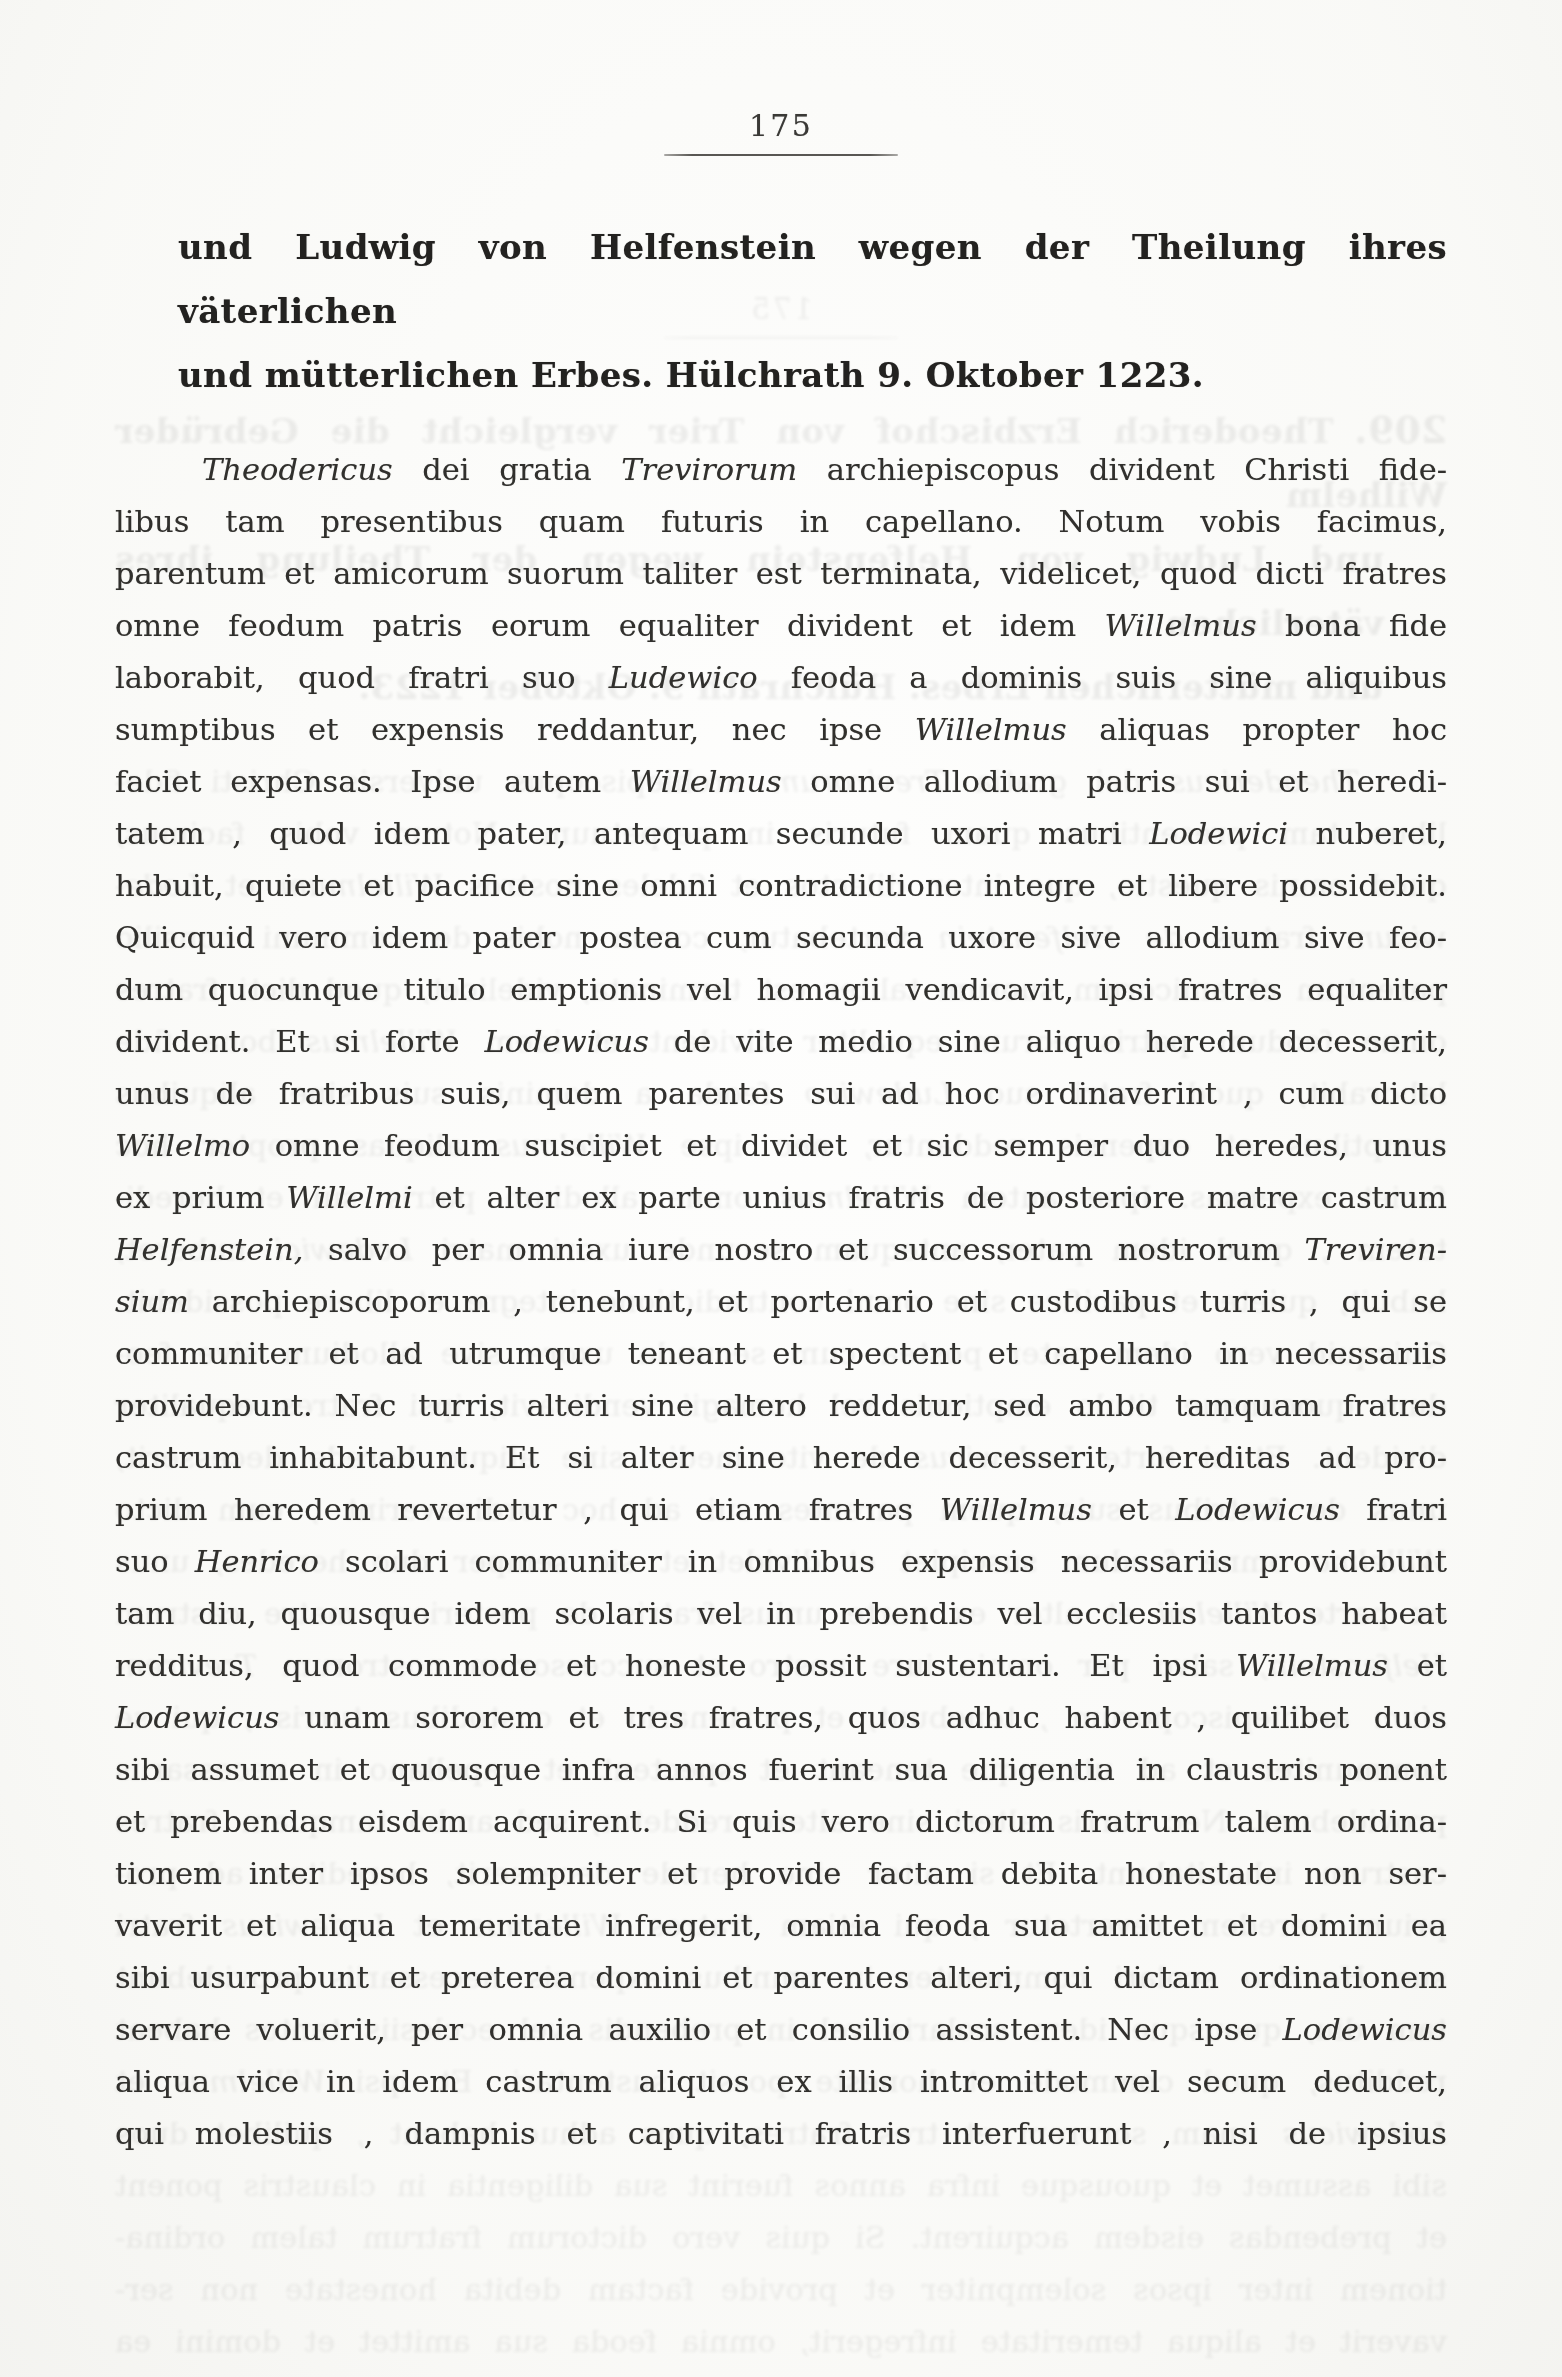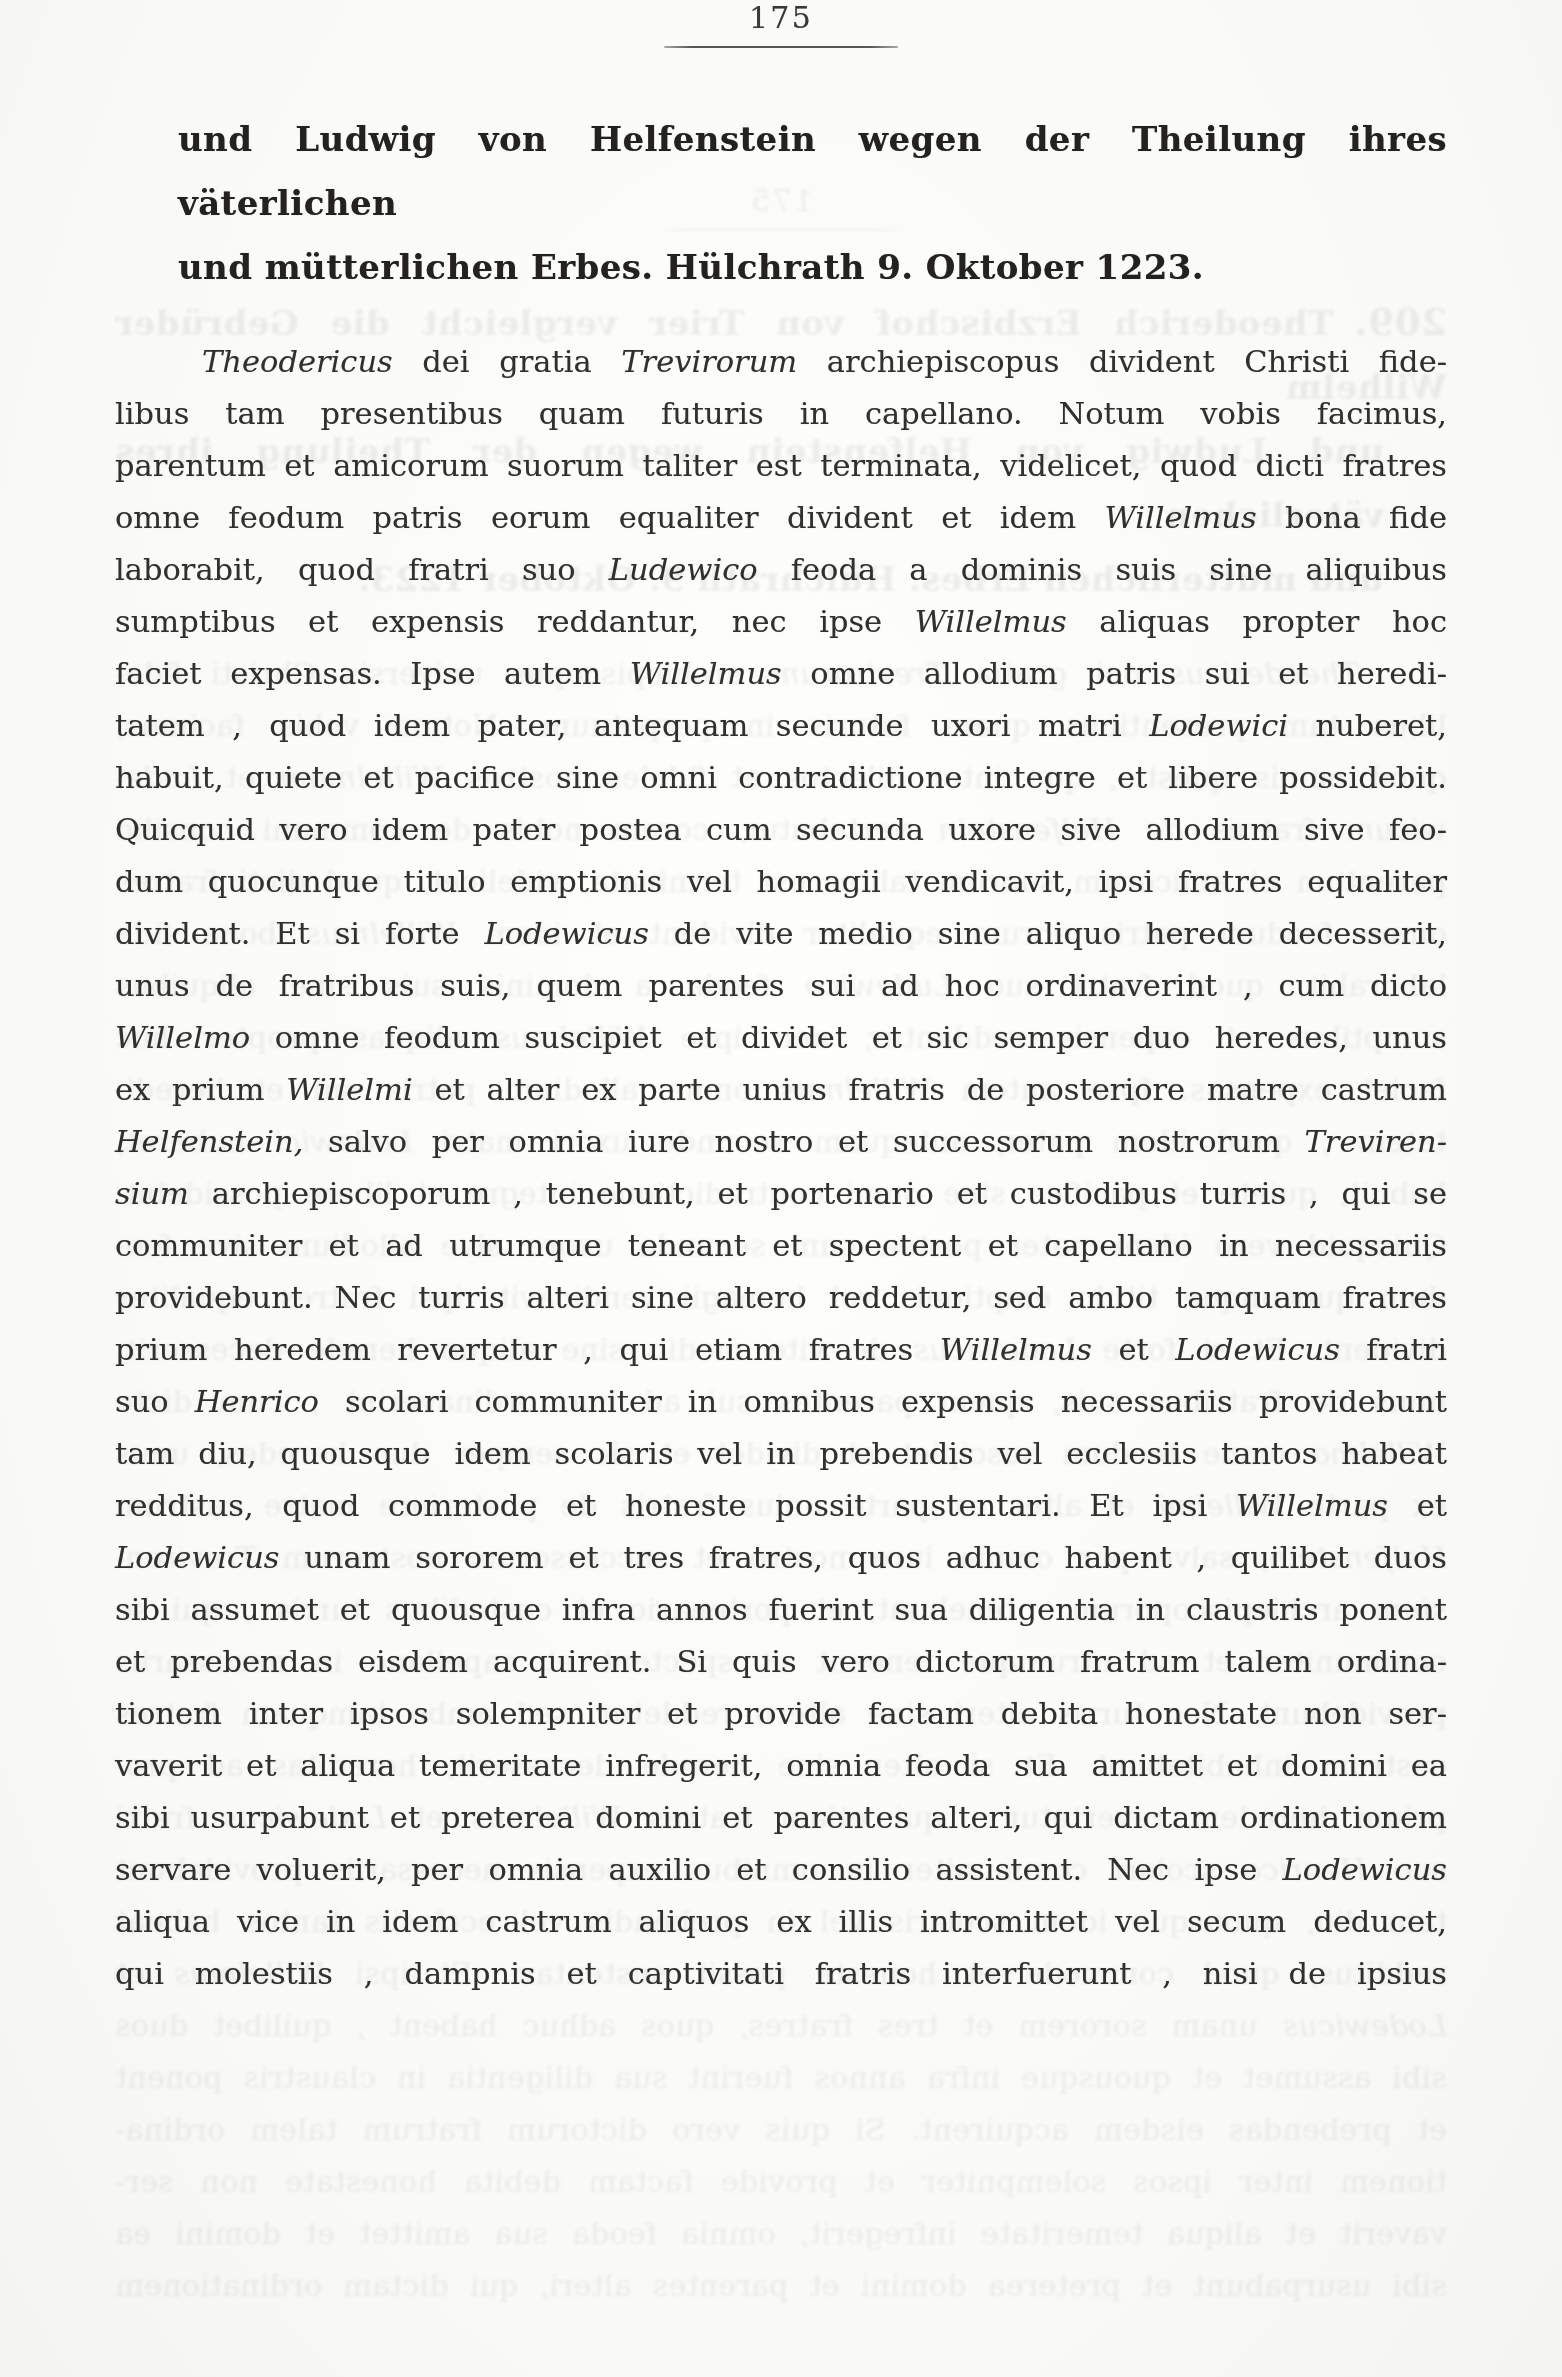--- a/index.html
+++ b/index.html
@@ -29,20 +29,21 @@
     left: 0;
     width: 100%;
     z-index: 0;
     transform: scaleX(-1) translateY(-20.3px);
     opacity: 0.07;
     filter: blur(1.6px);
     pointer-events: none;
     user-select: none;
   }
   .page-number-wrap {
+    padding-top: 108px;
     width: 1328px;
     margin: 0 auto;
     text-align: center;
   }
   .page-number {
     font-size: 30px;
     letter-spacing: 2.3px;
     color: #3a3936;
     text-shadow: 0 0 0.8px rgba(40,40,40,0.35);
   }
@@ -173,20 +174,21 @@
         <div class="body-line"><span class="rm">Quicquid vero idem pater postea cum secunda uxore sive allodium sive feo-</span></div>
         <div class="body-line"><span class="rm">dum quocunque titulo emptionis vel homagii vendicavit, ipsi fratres equaliter</span></div>
         <div class="body-line"><span class="rm">divident. Et si forte </span><span class="it">Lodewicus</span><span class="rm"> de vite medio sine aliquo herede decesserit,</span></div>
         <div class="body-line"><span class="rm">unus de fratribus suis, quem parentes sui ad hoc ordinaverint , cum dicto</span></div>
         <div class="body-line"><span class="it">Willelmo</span><span class="rm"> omne feodum suscipiet et dividet et sic semper duo heredes, unus</span></div>
         <div class="body-line"><span class="rm">ex prium </span><span class="it">Willelmi</span><span class="rm"> et alter ex parte unius fratris de posteriore matre castrum</span></div>
         <div class="body-line"><span class="it">Helfenstein,</span><span class="rm"> salvo per omnia iure nostro et successorum nostrorum </span><span class="it">Treviren-</span></div>
         <div class="body-line"><span class="it">sium</span><span class="rm"> archiepiscoporum , tenebunt, et portenario et custodibus turris , qui se</span></div>
         <div class="body-line"><span class="rm">communiter et ad utrumque teneant et spectent et capellano in necessariis</span></div>
         <div class="body-line"><span class="rm">providebunt. Nec turris alteri sine altero reddetur, sed ambo tamquam fratres</span></div>
+        <div class="body-line"><span class="rm">castrum inhabitabunt. Et si alter sine herede decesserit, hereditas ad pro-</span></div>
         <div class="body-line"><span class="rm">prium heredem revertetur , qui etiam fratres </span><span class="it">Willelmus</span><span class="rm"> et </span><span class="it">Lodewicus</span><span class="rm"> fratri</span></div>
         <div class="body-line"><span class="rm">suo </span><span class="it">Henrico</span><span class="rm"> scolari communiter in omnibus expensis necessariis providebunt</span></div>
         <div class="body-line"><span class="rm">tam diu, quousque idem scolaris vel in prebendis vel ecclesiis tantos habeat</span></div>
         <div class="body-line"><span class="rm">redditus, quod commode et honeste possit sustentari. Et ipsi </span><span class="it">Willelmus</span><span class="rm"> et</span></div>
         <div class="body-line"><span class="it">Lodewicus</span><span class="rm"> unam sororem et tres fratres, quos adhuc habent , quilibet duos</span></div>
         <div class="body-line"><span class="rm">sibi assumet et quousque infra annos fuerint sua diligentia in claustris ponent</span></div>
         <div class="body-line"><span class="rm">et prebendas eisdem acquirent. Si quis vero dictorum fratrum talem ordina-</span></div>
         <div class="body-line"><span class="rm">tionem inter ipsos solempniter et provide factam debita honestate non ser-</span></div>
         <div class="body-line"><span class="rm">vaverit et aliqua temeritate infregerit, omnia feoda sua amittet et domini ea</span></div>
         <div class="body-line"><span class="rm">sibi usurpabunt et preterea domini et parentes alteri, qui dictam ordinationem</span></div>

